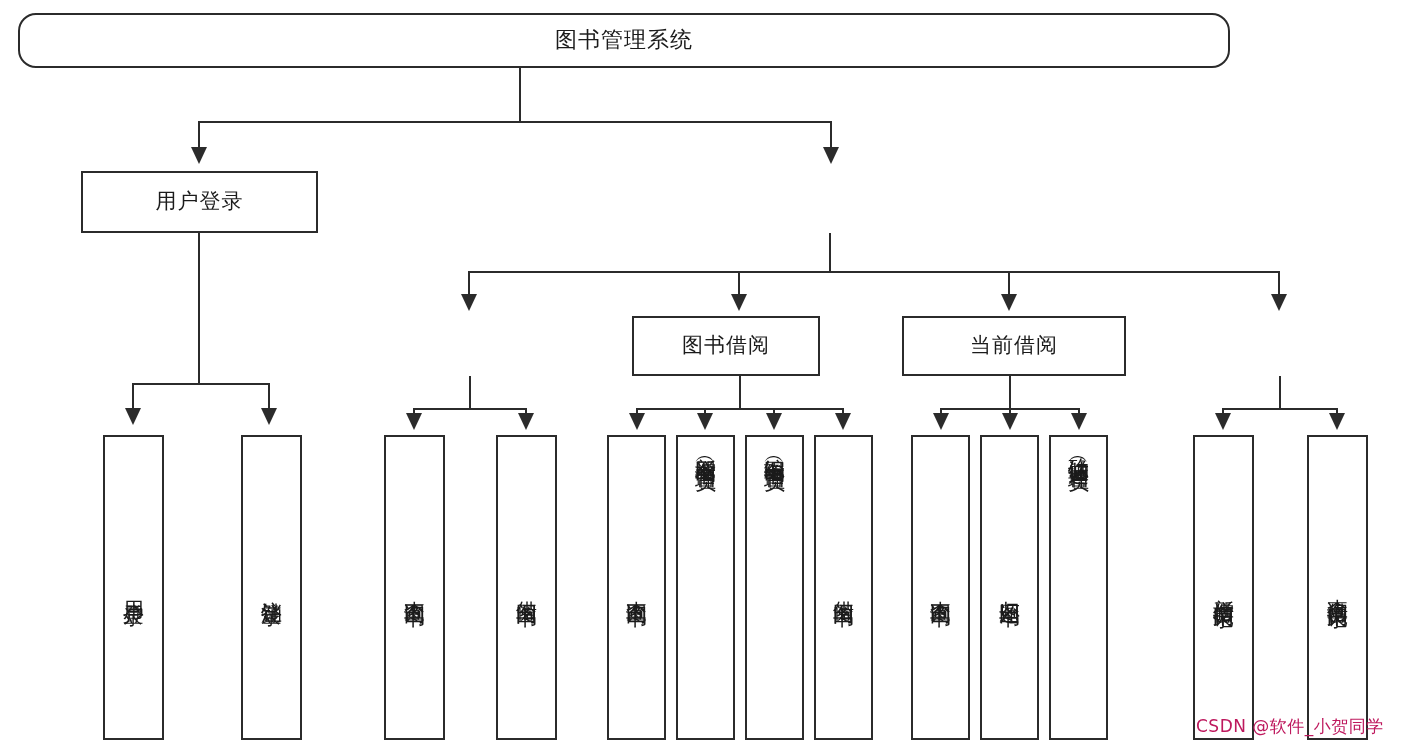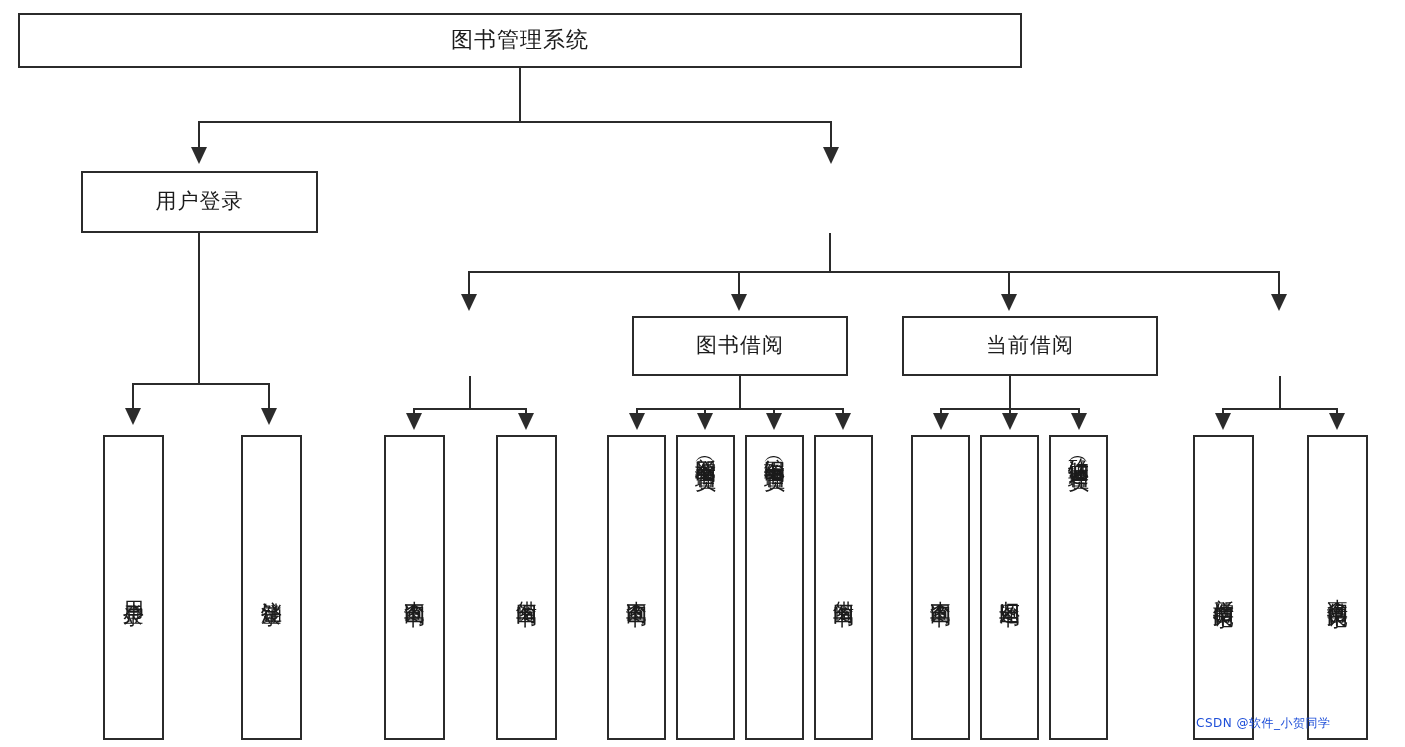--- a/index.html
+++ b/index.html
@@ -56,32 +56,32 @@
   .arrow {
     position: absolute;
     width: 0;
     height: 0;
     border-left: 8px solid transparent;
     border-right: 8px solid transparent;
     border-top: 17px solid #2b2b2b;
   }
   .watermark {
     position: absolute;
-    font-size: 12px;
-    color: #1d4ed8;
+    font-size: 17px;
+    color: #be185d;
     white-space: nowrap;
     letter-spacing: 0.5px;
   }
 </style>
 </head>
 <body>
 
 <div id="canvas">
 
-  <div class="node horiz root" style="left:18px; top:13px; width:1004px; height:55px;">
+  <div class="node horiz root" style="left:18px; top:13px; width:1212px; height:55px;border-radius:18px;">
     <span>图书管理系统</span>
   </div>
 
   <div class="vline" style="left:519px; top:68px; width:2px; height:54px;"></div>
 
   <div class="hline" style="left:198px; top:121px; width:634px; height:2px;"></div>
 
   <div class="vline" style="left:198px; top:121px; width:2px; height:28px;"></div>
   <div class="arrow" style="left:191px; top:147px;"></div>
   <div class="vline" style="left:830px; top:121px; width:2px; height:28px;"></div>
@@ -110,24 +110,24 @@
 
   <div class="vline" style="left:468px; top:271px; width:2px; height:25px;"></div>
   <div class="arrow" style="left:461px; top:294px;"></div>
   <div class="vline" style="left:738px; top:271px; width:2px; height:25px;"></div>
   <div class="arrow" style="left:731px; top:294px;"></div>
   <div class="vline" style="left:1008px; top:271px; width:2px; height:25px;"></div>
   <div class="arrow" style="left:1001px; top:294px;"></div>
   <div class="vline" style="left:1278px; top:271px; width:2px; height:25px;"></div>
   <div class="arrow" style="left:1271px; top:294px;"></div>
 
-  <div class="node horiz" style="left:632px; top:316px; width:216px; height:60px;">
+  <div class="node horiz" style="left:632px; top:316px; width:188px; height:60px;">
     <span>图书借阅</span>
   </div>
-  <div class="node horiz" style="left:902px; top:316px; width:256px; height:60px;">
+  <div class="node horiz" style="left:902px; top:316px; width:224px; height:60px;">
     <span>当前借阅</span>
   </div>
 
   <div class="vline" style="left:469px; top:376px; width:2px; height:33px;"></div>
   <div class="hline" style="left:413px; top:408px; width:114px; height:2px;"></div>
   <div class="vline" style="left:413px; top:408px; width:2px; height:7px;"></div>
   <div class="arrow" style="left:406px; top:413px;"></div>
   <div class="vline" style="left:525px; top:408px; width:2px; height:7px;"></div>
   <div class="arrow" style="left:518px; top:413px;"></div>
 

